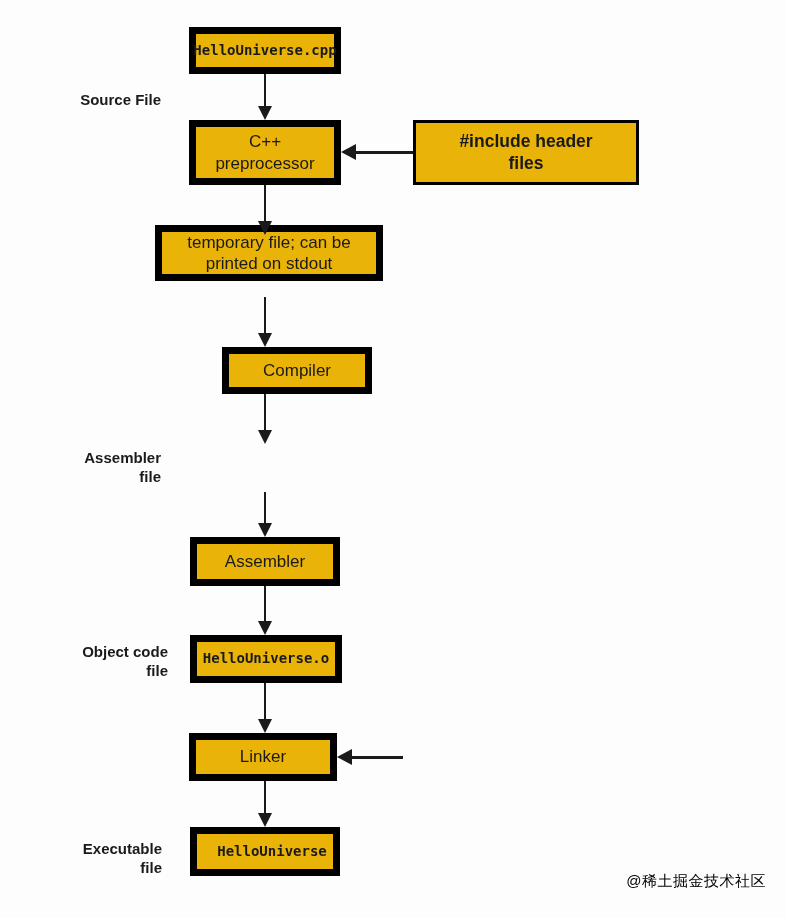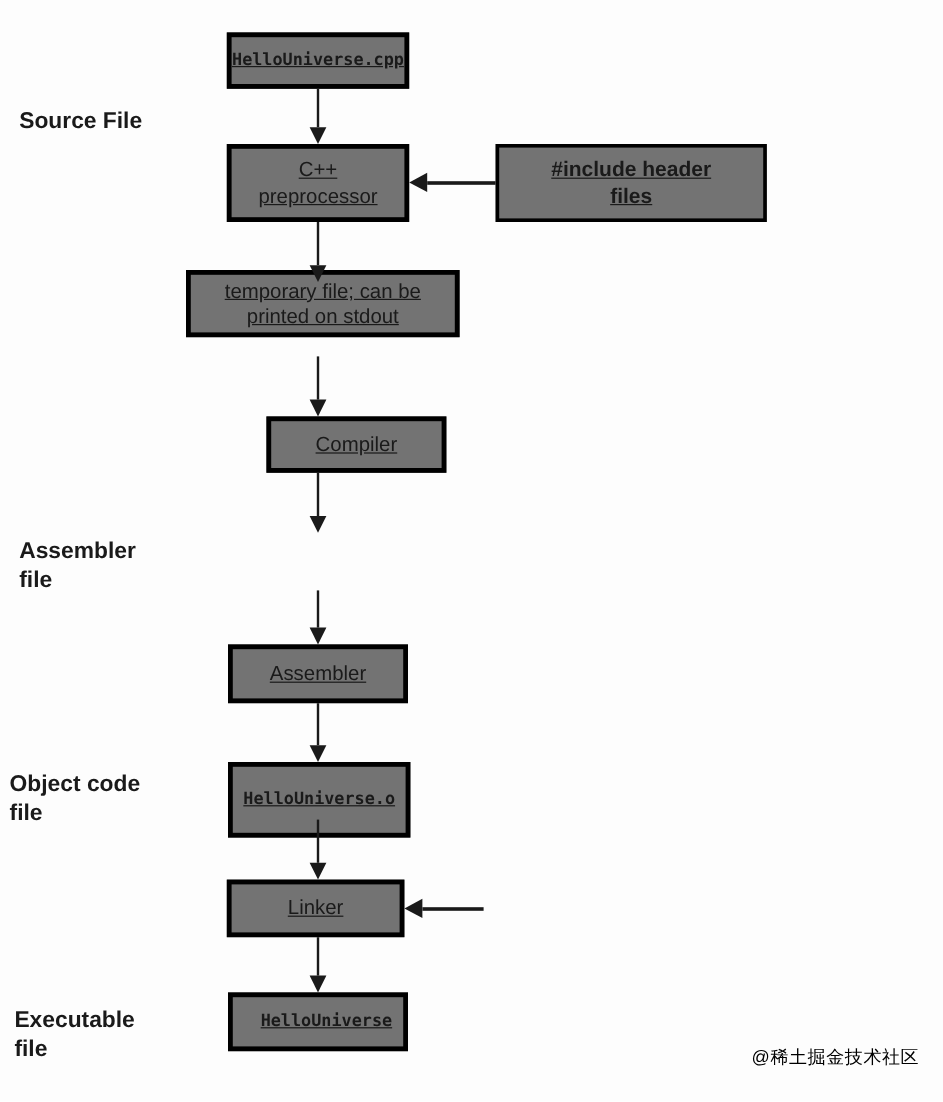--- a/index.html
+++ b/index.html
@@ -8,47 +8,46 @@
     width: 786px;
     height: 918px;
     background: #fdfdfd;
     font-family: "Liberation Sans", sans-serif;
     color: #1a1a1a;
     overflow: hidden;
   }
   .box {
     position: absolute;
     box-sizing: border-box;
-    background: #737373;
-    border: 4px solid #000000;
+    background: #eab308;
+    border: 7px solid #000000;
     display: flex;
     align-items: center;
     justify-content: center;
     text-align: center;
     font-size: 17px;
     line-height: 1.25;
     white-space: pre-line;
-    text-decoration: underline;
   }
   .box.mono {
     font-family: "DejaVu Sans Mono", monospace;
     font-weight: bold;
     font-size: 14px;
   }
   .box.emph {
     border-width: 3px;
     font-weight: bold;
     font-size: 17.5px;
   }
   .side-label {
     position: absolute;
     font-weight: bold;
-    font-size: 19px;
+    font-size: 15px;
     line-height: 1.27;
-    text-align: left;
+    text-align: right;
     white-space: pre-line;
   }
   .varrow {
     position: absolute;
     width: 16px;
     display: flex;
     flex-direction: column;
     align-items: center;
   }
   .varrow .shaft { width: 2px; flex: 1; background: #1a1a1a; }
@@ -94,21 +93,21 @@
 files</div>
 
   <div class="box" style="left:155px; top:225px; width:228px; height:56px;">temporary file; can be
 printed on stdout</div>
 
   <div class="box" style="left:189px; top:347px; width:150px; height:47px;margin-left:33px;">Compiler</div>
 
 
   <div class="box" style="left:190px; top:537px; width:150px; height:49px;">Assembler</div>
 
-  <div class="box mono" style="left:190px; top:635px; width:152px; height:63px;">HelloUniverse.o</div>
+  <div class="box mono" style="left:190px; top:635px; width:152px; height:48px;">HelloUniverse.o</div>
 
   <div class="box" style="left:189px; top:733px; width:148px; height:48px;">Linker</div>
 
 
   <div class="box mono" style="left:190px; top:827px; width:150px; height:49px;padding-left:14px;">HelloUniverse</div>
 
   <div class="side-label" style="left:16px; top:90px;  width:145px;">Source File</div>
 
   <div class="side-label" style="left:16px; top:448px; width:145px;">Assembler
 file</div>

